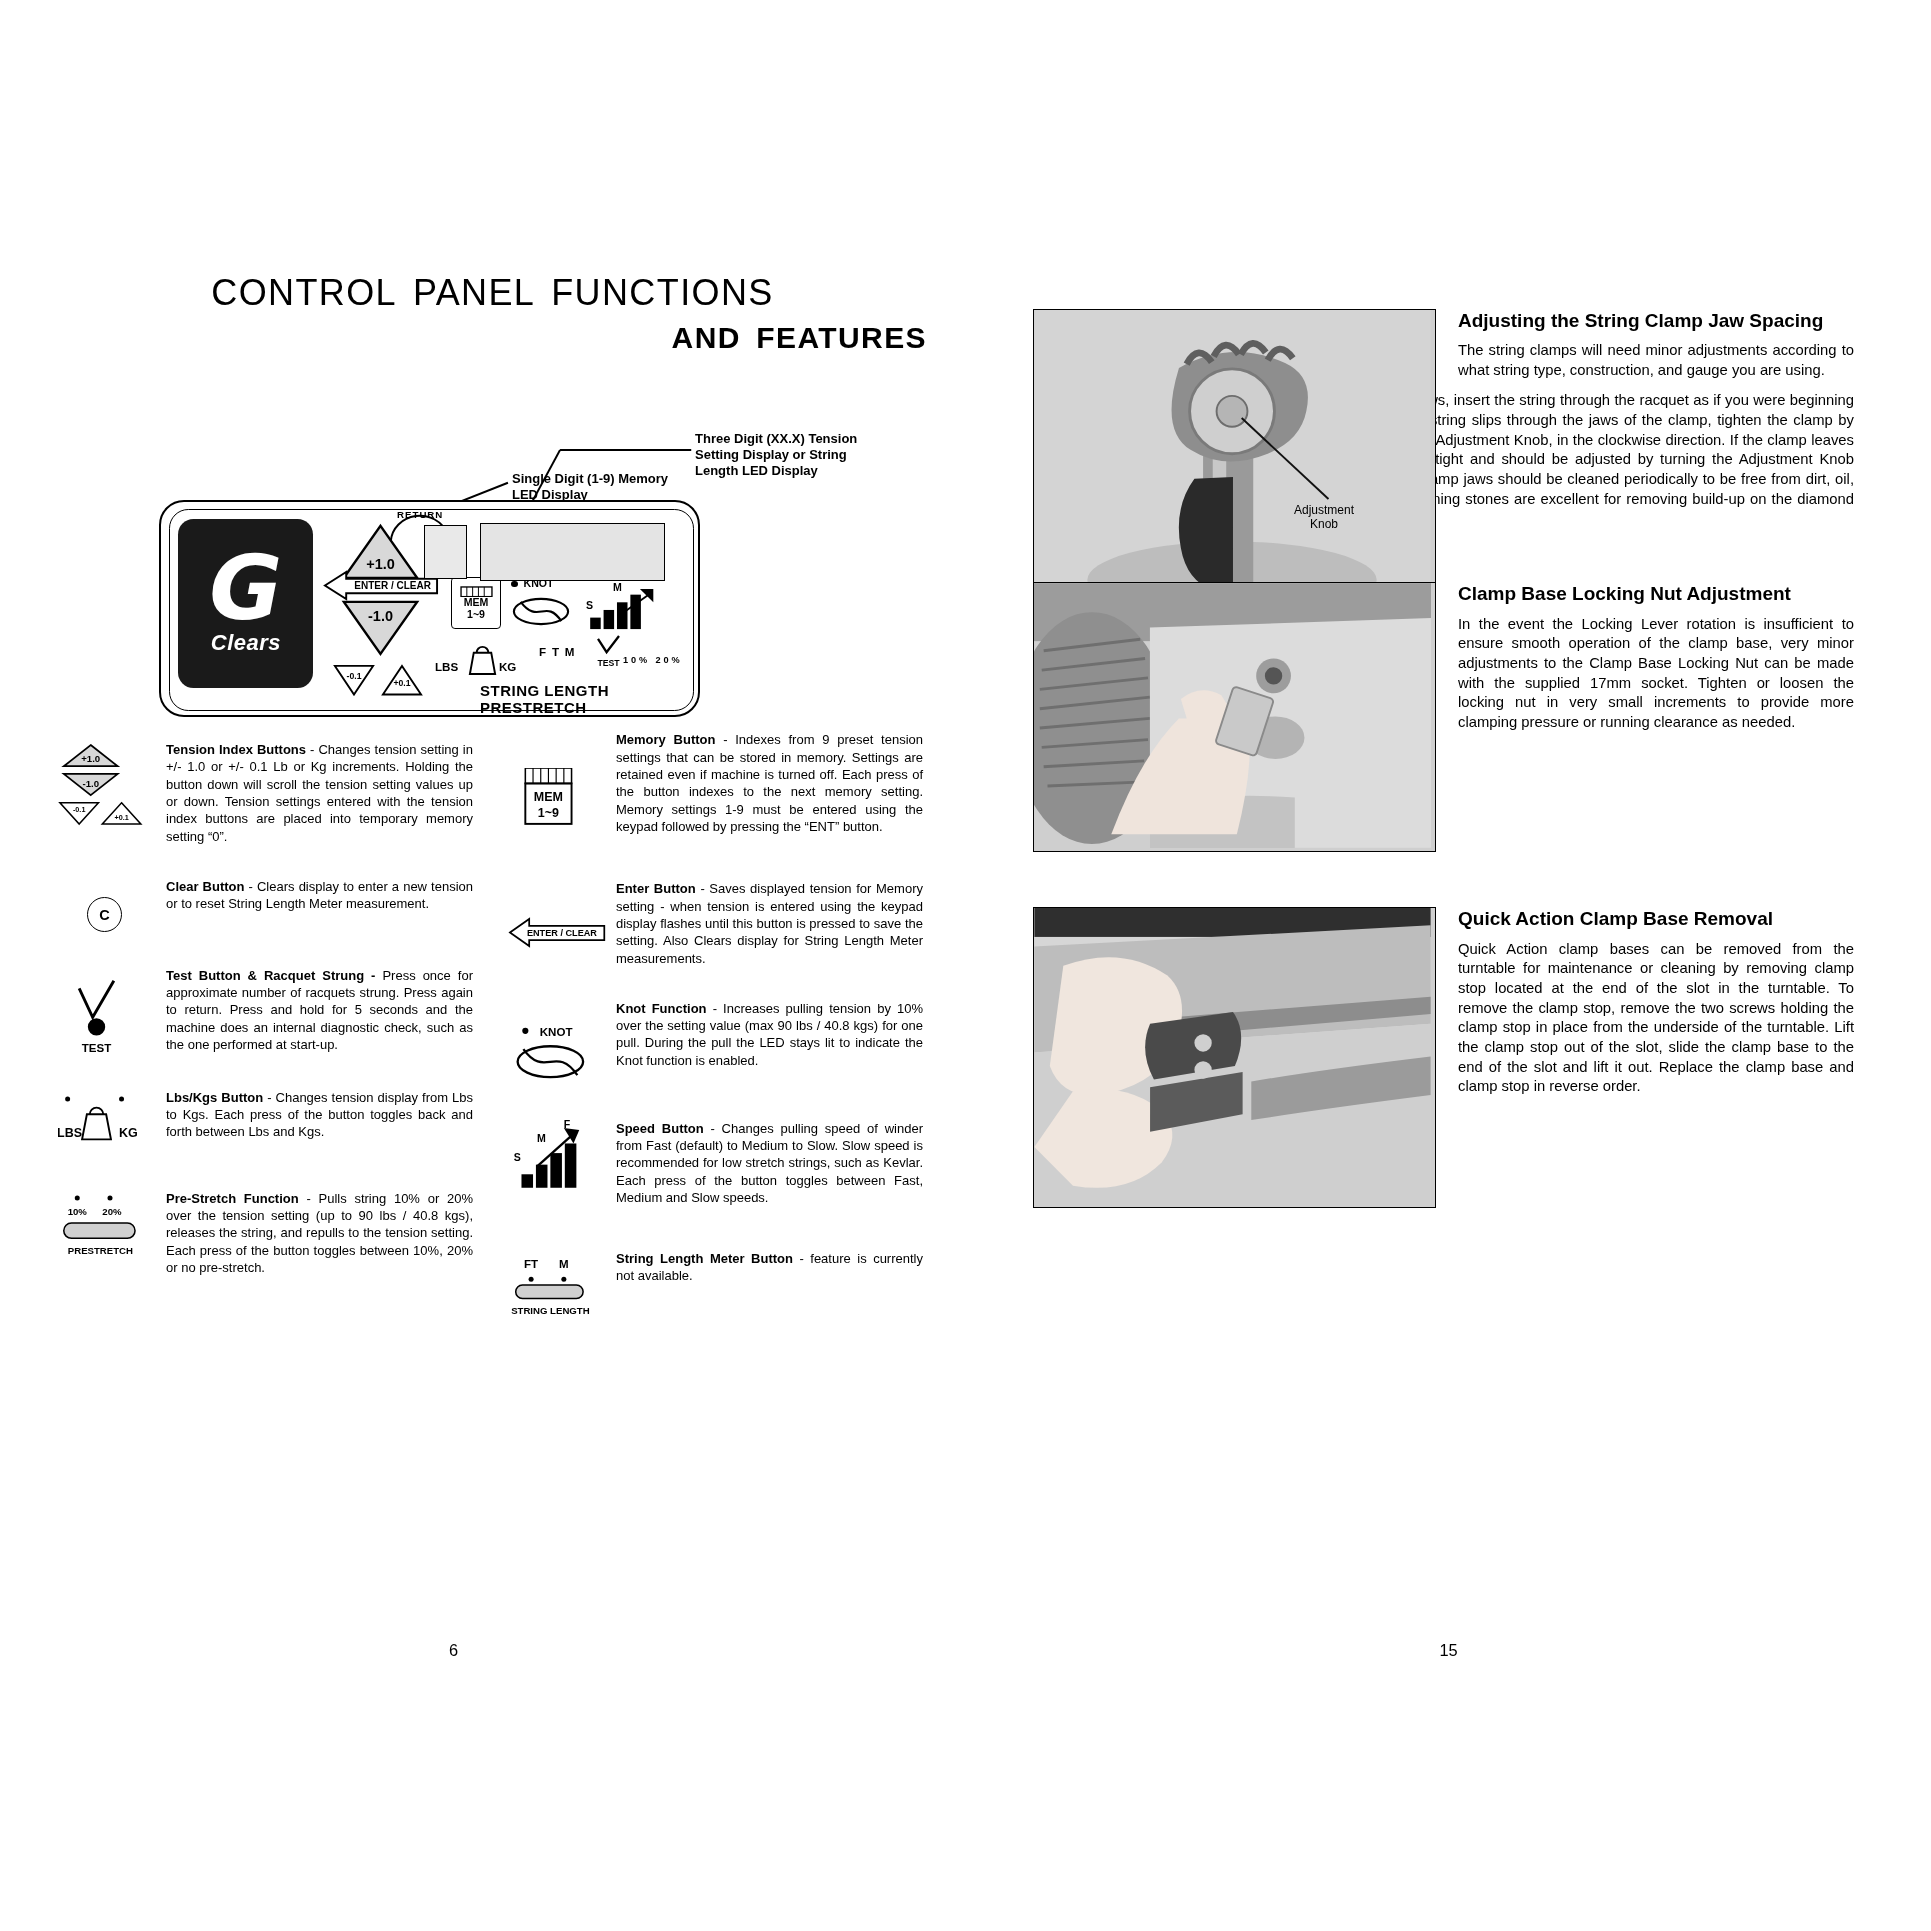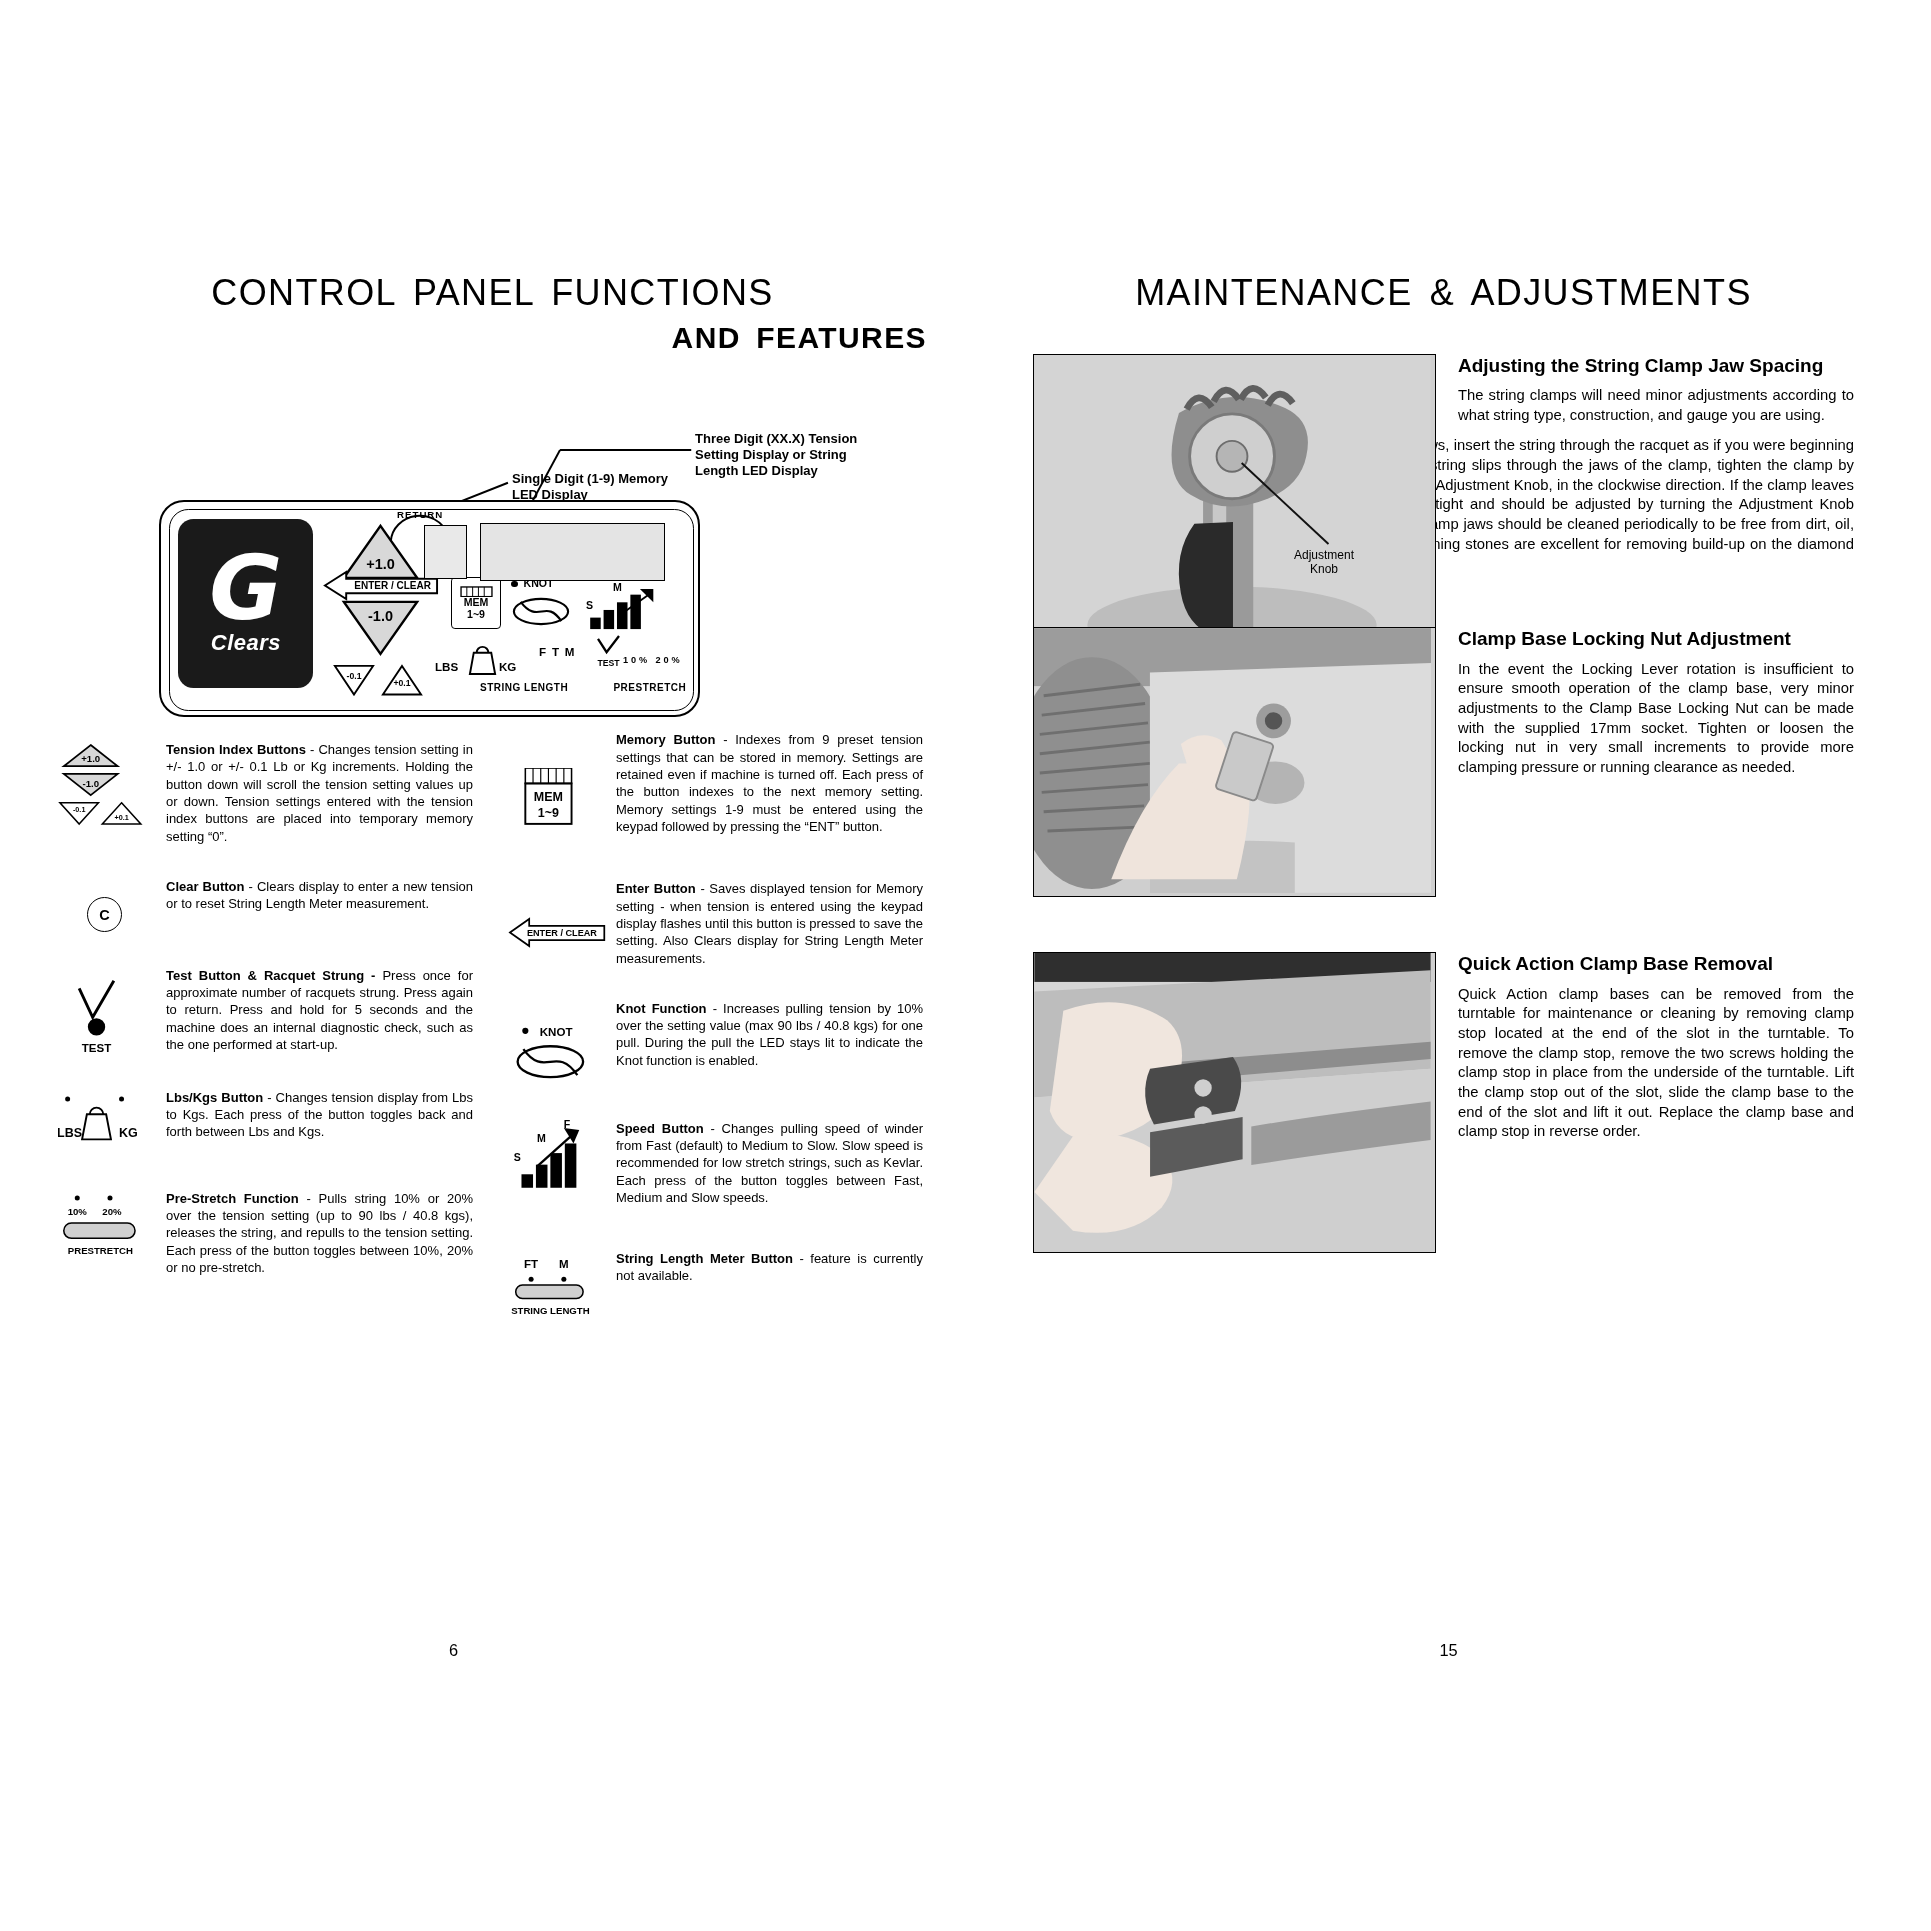--- a/index.html
+++ b/index.html
@@ -205,21 +205,21 @@
   .prestretch-pct {
     position: absolute;
     left: 462px; top: 153px;
     font-size: 9.2px;
     font-weight: bold;
     letter-spacing: 2.9px;
   }
   .bottom-labels {
     position: absolute;
     left: 319px; top: 180px;
-    font-size: 10px;
+    font-size: 15px;
     font-weight: bold;
     letter-spacing: 0.5px;
   }
   .mem-display {
     position: absolute;
     left: 263px; top: 23px;
     width: 41px; height: 52px;
     border: 1.9px solid #000;
     background: #e9e9e9;
   }
@@ -605,21 +605,20 @@
             <b>String Length Meter Button</b><span> - feature is currently not available.</span>
           </div>
         </div>
       </div>
     </div>
   </div>
 
   <div class="page-number pn-left">6</div>
 
   <div class="right-page">
-    <h1 class="page-title">MAINTENANCE  &amp;  ADJUSTMENTS</h1>
 
     <div class="rp-block" style="margin-top:39px;">
       <div class="photo" style="position:absolute;left:0;top:0;width:401px;height:304px;">
         <svg width="397" height="300" viewBox="0 0 411 311">
           <rect x="0" y="0" width="411" height="311" fill="#d4d4d4"></rect>
           <rect x="0" y="0" width="411" height="311" fill="none"></rect>
           <ellipse cx="205" cy="280" rx="150" ry="40" fill="#bdbdbd"></ellipse>
           <rect x="175" y="150" width="52" height="160" fill="#9a9a9a"></rect>
           <rect x="185" y="150" width="14" height="160" fill="#c8c8c8"></rect>
           <path d="M150 60 q55 -30 110 -5 q30 14 22 50 q-6 30 -40 44 q-45 18 -80 -4 q-32 -20 -12 -85 z" fill="#8e8e8e"></path>

